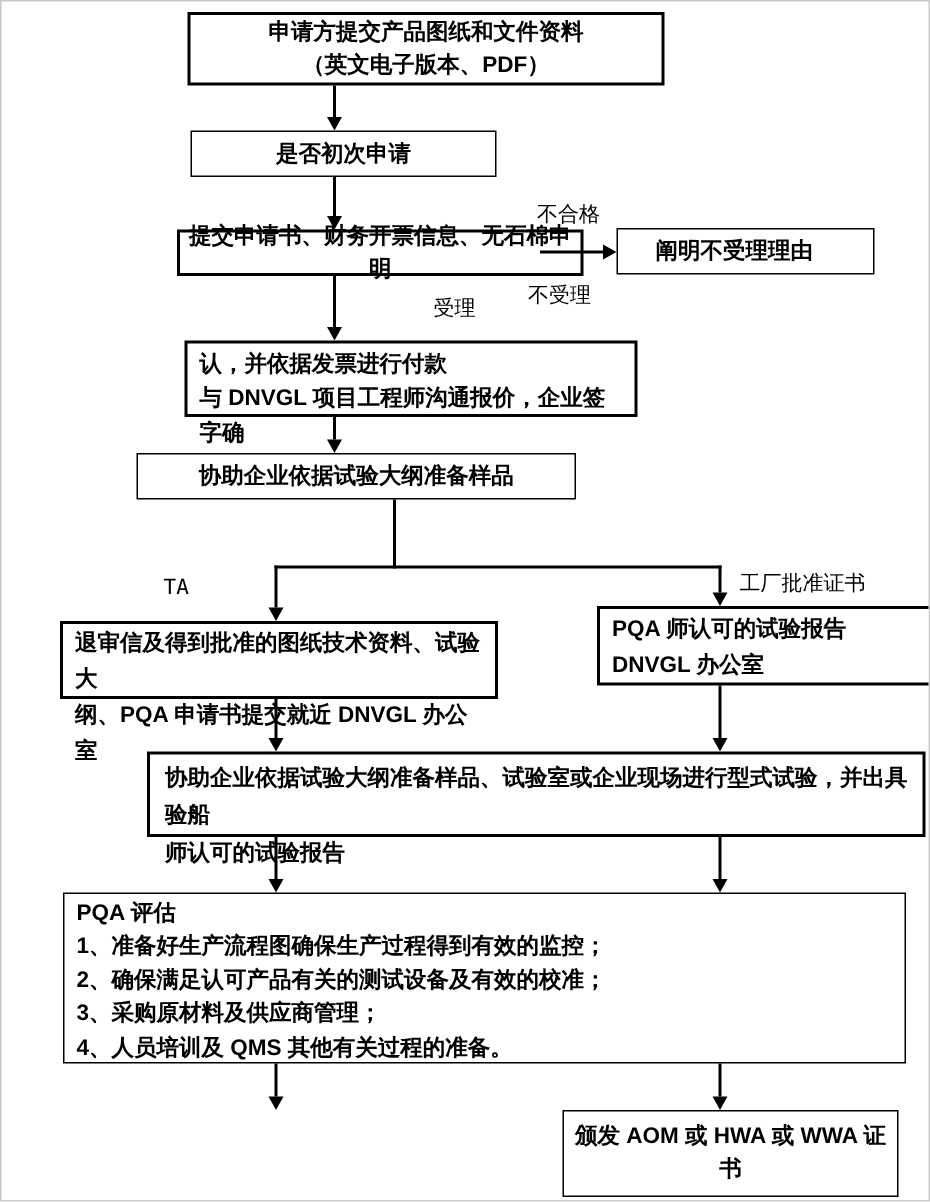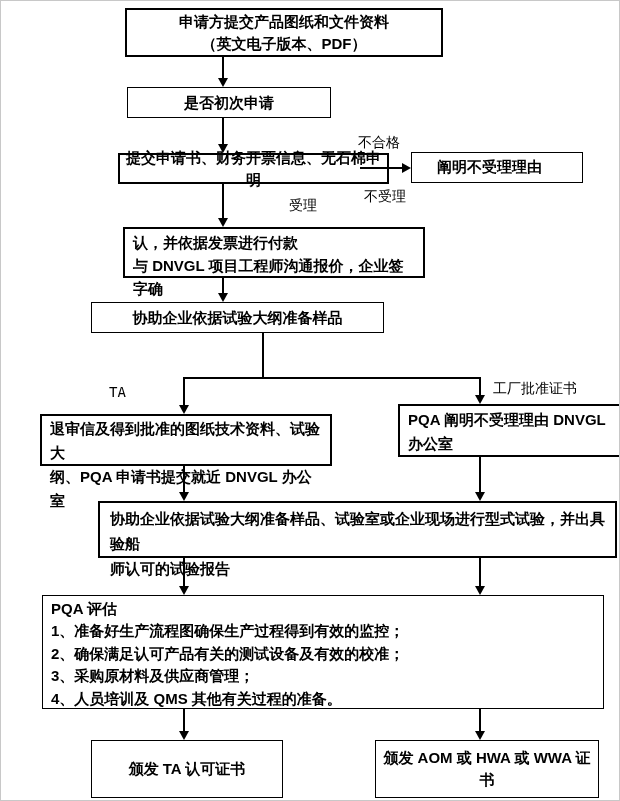--- a/index.html
+++ b/index.html
@@ -72,21 +72,21 @@
   <div class="vline" style="left:221px;top:117px;height:26px"></div>
   <div class="head-down" style="left:217px;top:143px"></div>
 
   <div class="box bd2 center" style="left:88px;top:152px;width:271px;height:31px">
     <span class="ln">提交申请书、财务开票信息、无石棉申明</span>
   </div>
 
   <div class="hline" style="left:359px;top:166px;width:42px"></div>
   <div class="head-right" style="left:401px;top:162px"></div>
   <div class="elabel" style="left:357px;top:133px">不合格</div>
-  <div class="elabel" style="left:363px;top:187px">不受理</div>
+  <div class="elabel" style="left:351px;top:187px">不受理</div>
 
   <div class="box" style="left:410px;top:151px;width:172px;height:31px;display:flex;align-items:center;padding-left:25px">
     <span class="ln">阐明不受理理由</span>
   </div>
 
   <div class="vline" style="left:221px;top:183px;height:34px"></div>
   <div class="head-down" style="left:217px;top:217px"></div>
   <div class="elabel" style="left:288px;top:196px">受理</div>
 
   <div class="box bd2 leftal" style="left:93px;top:226px;width:302px;height:51px;line-height:23px">
@@ -111,21 +111,21 @@
   <div class="vline" style="left:478px;top:376px;height:18px"></div>
   <div class="head-down" style="left:474px;top:394px"></div>
   <div class="elabel" style="left:492px;top:379px">工厂批准证书</div>
 
   <div class="box bd2 leftal" style="left:10px;top:413px;width:292px;height:52px;padding:1px 8px">
     <span class="ln">退审信及得到批准的图纸技术资料、试验大</span>
     <span class="ln">纲、PQA 申请书提交就近 DNVGL 办公室</span>
   </div>
 
   <div class="box bd2 leftal" style="left:368px;top:403px;width:225px;height:53px">
-    <span class="ln">PQA 阐明不受理理由 DNVGL 办公室</span>
+    <span class="ln">PQA 师认可的试验报告 DNVGL 办公室</span>
   </div>
 
   <div class="vline" style="left:182px;top:465px;height:26px"></div>
   <div class="head-down" style="left:178px;top:491px"></div>
   <div class="vline" style="left:478px;top:456px;height:35px"></div>
   <div class="head-down" style="left:474px;top:491px"></div>
 
   <div class="box bd2 leftal" style="left:68px;top:500px;width:519px;height:57px;line-height:25px;padding:3px 10px">
     <span class="ln">协助企业依据试验大纲准备样品、试验室或企业现场进行型式试验，并出具验船</span>
     <span class="ln">师认可的试验报告</span>
@@ -142,21 +142,18 @@
     <span class="pqa-line">2、确保满足认可产品有关的测试设备及有效的校准；</span>
     <span class="pqa-line">3、采购原材料及供应商管理；</span>
     <span class="pqa-line">4、人员培训及 QMS 其他有关过程的准备。</span>
   </div>
 
   <div class="vline" style="left:182px;top:708px;height:22px"></div>
   <div class="head-down" style="left:178px;top:730px"></div>
   <div class="vline" style="left:478px;top:708px;height:22px"></div>
   <div class="head-down" style="left:474px;top:730px"></div>
 
-  <div class="box center" style="left:90px;top:739px;width:192px;height:58px">
-    <span class="ln">颁发 TA 认可证书</span>
-  </div>
 
   <div class="box center" style="left:374px;top:739px;width:224px;height:58px">
     <span class="ln">颁发 AOM 或 HWA 或 WWA 证书</span>
   </div>
 
 </div>
 
 </body></html>

